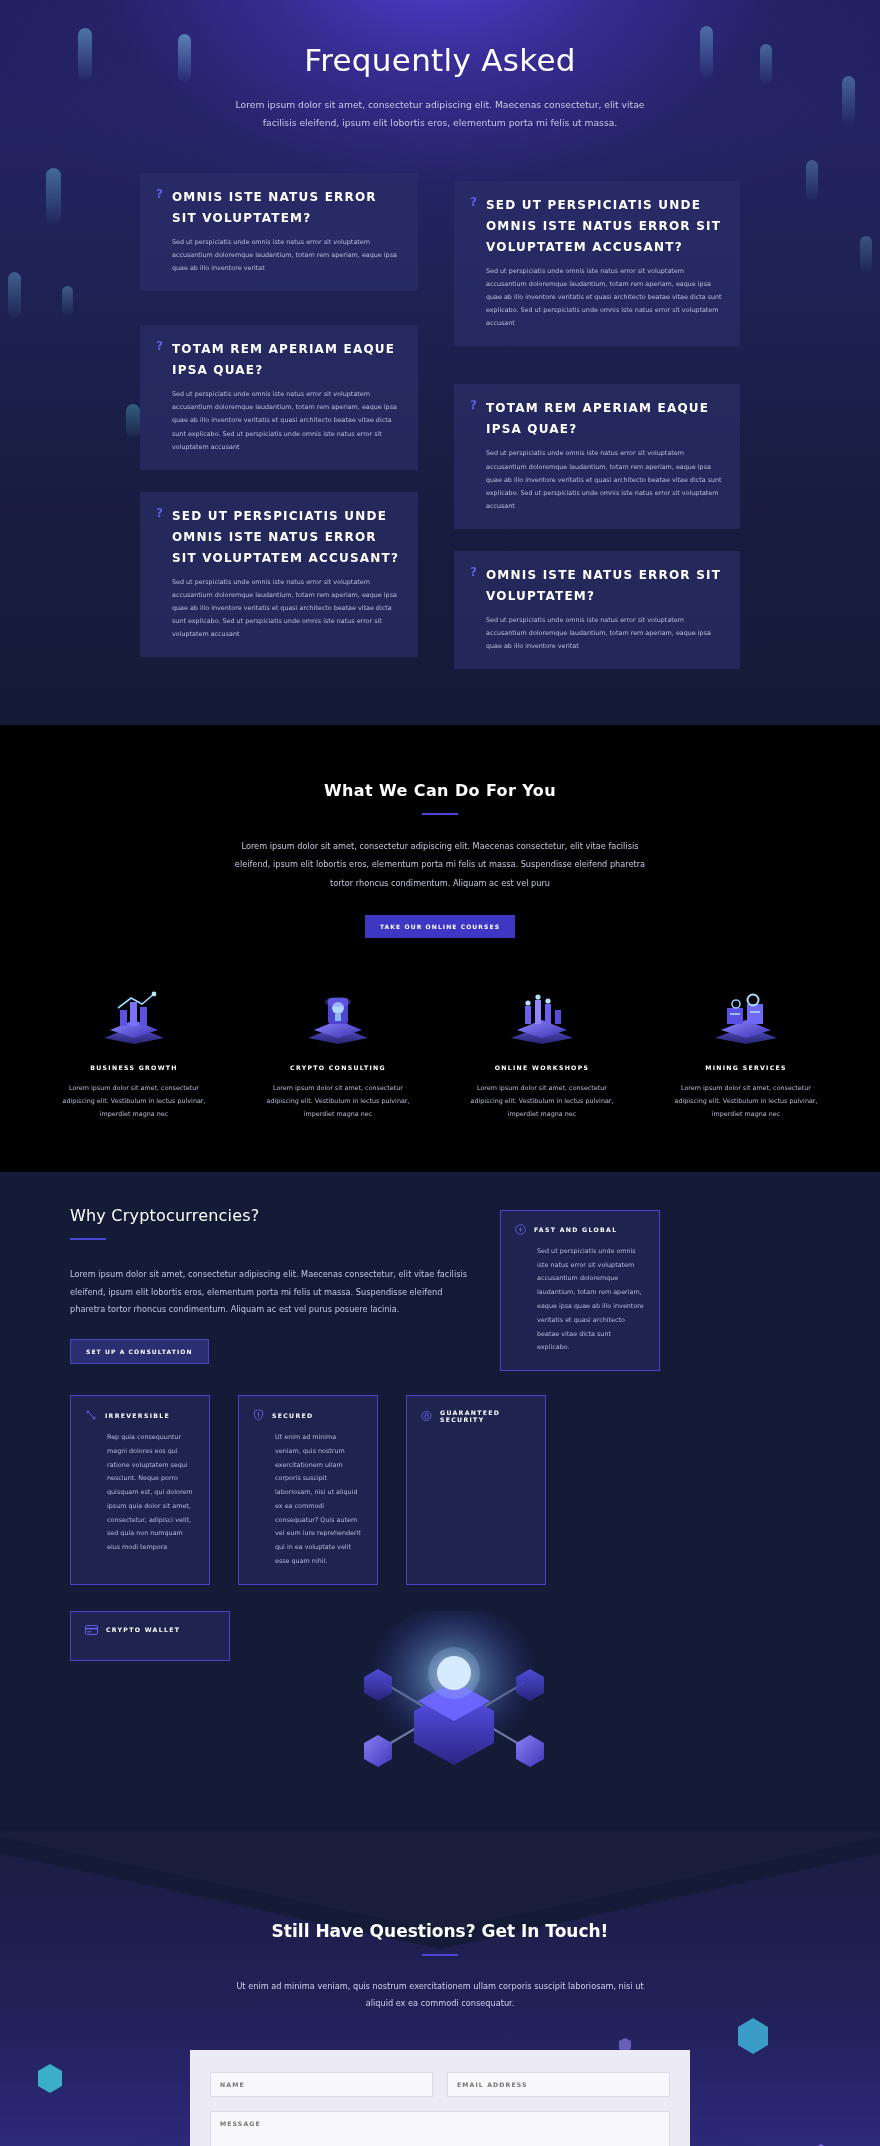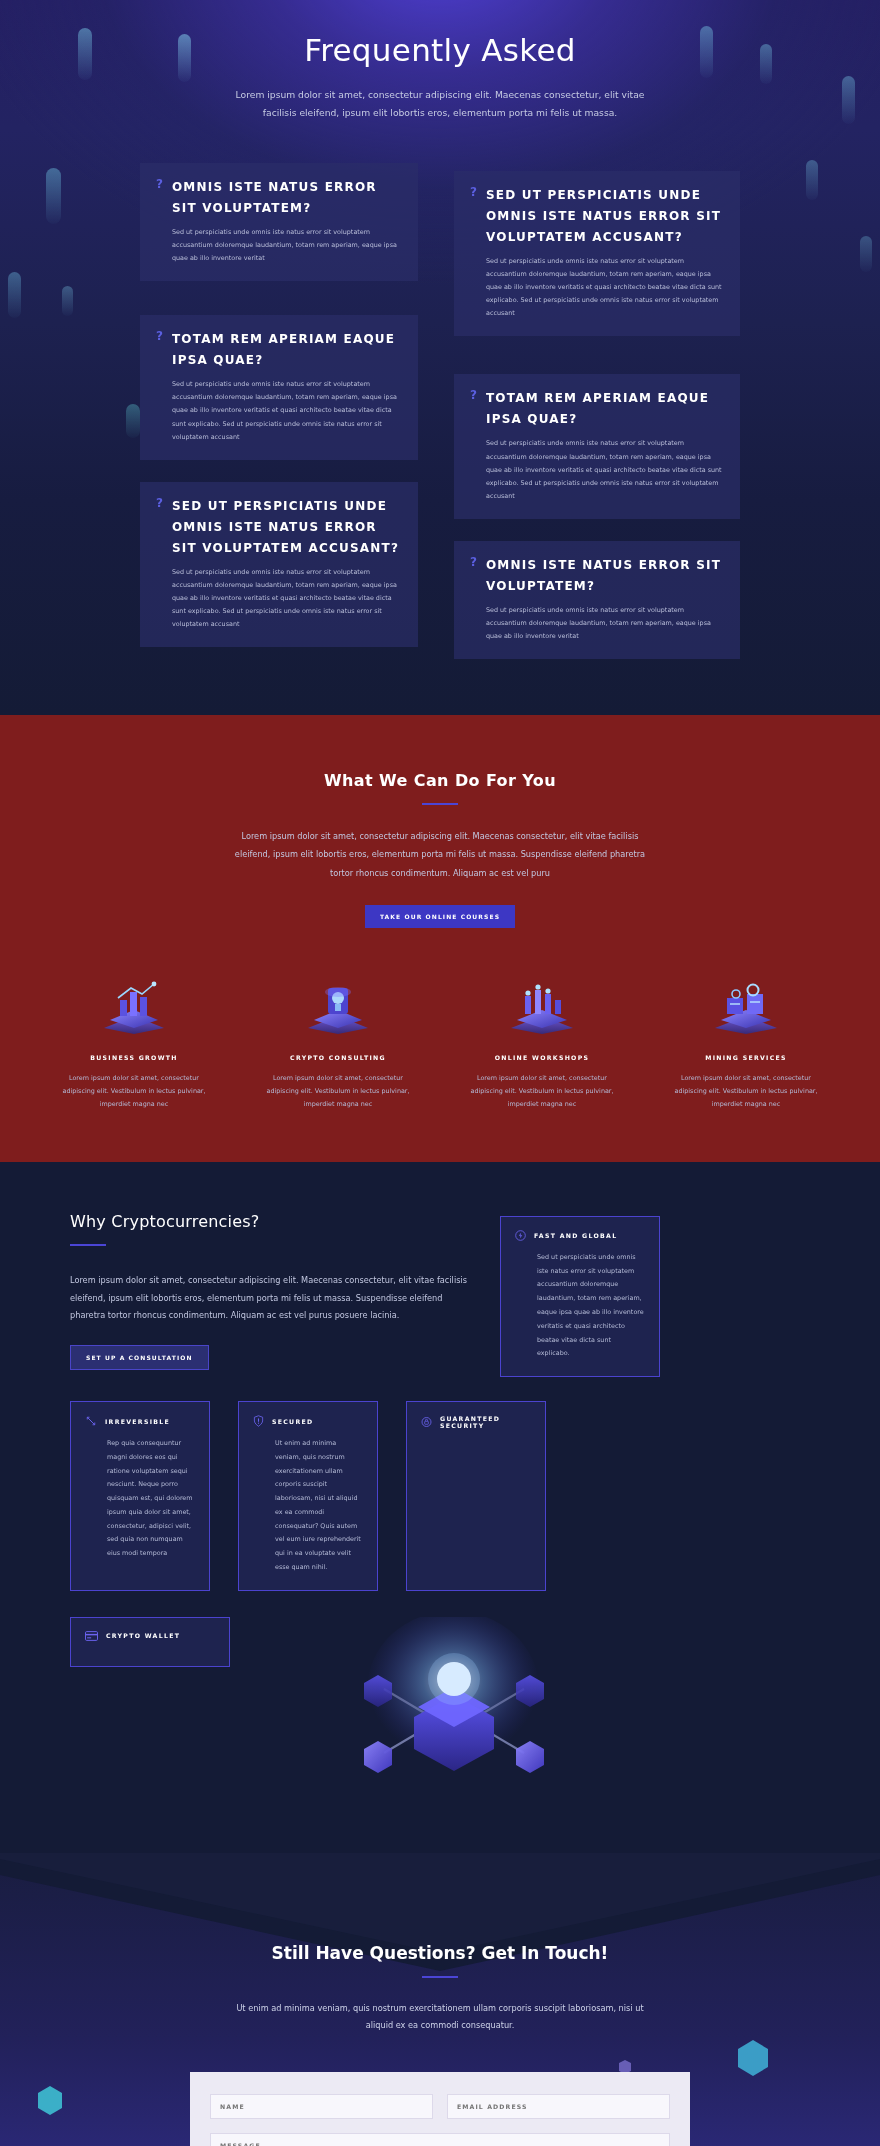--- a/index.html
+++ b/index.html
@@ -9,21 +9,21 @@
     background:#141b36;
     color:#cfd3e6;
     width:880px;
     overflow-x:hidden;
   }
   .page { width:880px; position:relative; }
 
   
   .faq-section {
     position:relative;
-    padding:32px 0 40px;
+    padding:42px 0 40px;
     background:
       radial-gradient(ellipse 620px 420px at 50% -6%, #4f3fd4 0%, rgba(60,48,160,0.75) 28%, rgba(38,38,110,0.35) 55%, rgba(20,27,54,0) 78%),
       linear-gradient(180deg,#241f63 0%, #232362 18%, #1d2150 45%, #171c40 70%, #141b36 100%);
     overflow:hidden;
   }
   .hero-title {
     position:relative; z-index:3;
     text-align:center;
     font-size:31px;
     font-weight:400;
@@ -80,21 +80,21 @@
     text-transform:uppercase;
   }
   .faq-text {
     font-size:6.4px;
     line-height:2.05;
     color:#b9bed9;
   }
 
   
   .services {
-    background:#7f1d1d;
+    background:#000000;
     padding:56px 0 50px;
     position:relative;
   }
   .sec-title {
     text-align:center;
     font-size:16px;
     font-weight:700;
     color:#ffffff;
     letter-spacing:0.4px;
   }
@@ -144,21 +144,21 @@
     color:#ffffff; text-transform:uppercase; margin-bottom:11px;
   }
   .svc-text { font-size:6.4px; line-height:2.1; color:#b4bad6; }
 
   
   .why {
     background:#141b36;
     padding:34px 0 40px;
     position:relative;
   }
-  .why-inner { width:740px; margin:16px auto; position:relative; }
+  .why-inner { width:740px; margin:0 auto; position:relative; }
   .why-top { display:flex; gap:30px; align-items:flex-start; }
   .why-left { width:400px; }
   .why-h {
     font-size:16px; font-weight:400; color:#ffffff; letter-spacing:0.2px;
   }
   .why-para {
     margin-top:26px;
     font-size:8.2px; line-height:2.15; color:#c2c7e0;
   }
   .why-btn-wrap { margin-top:20px; }

